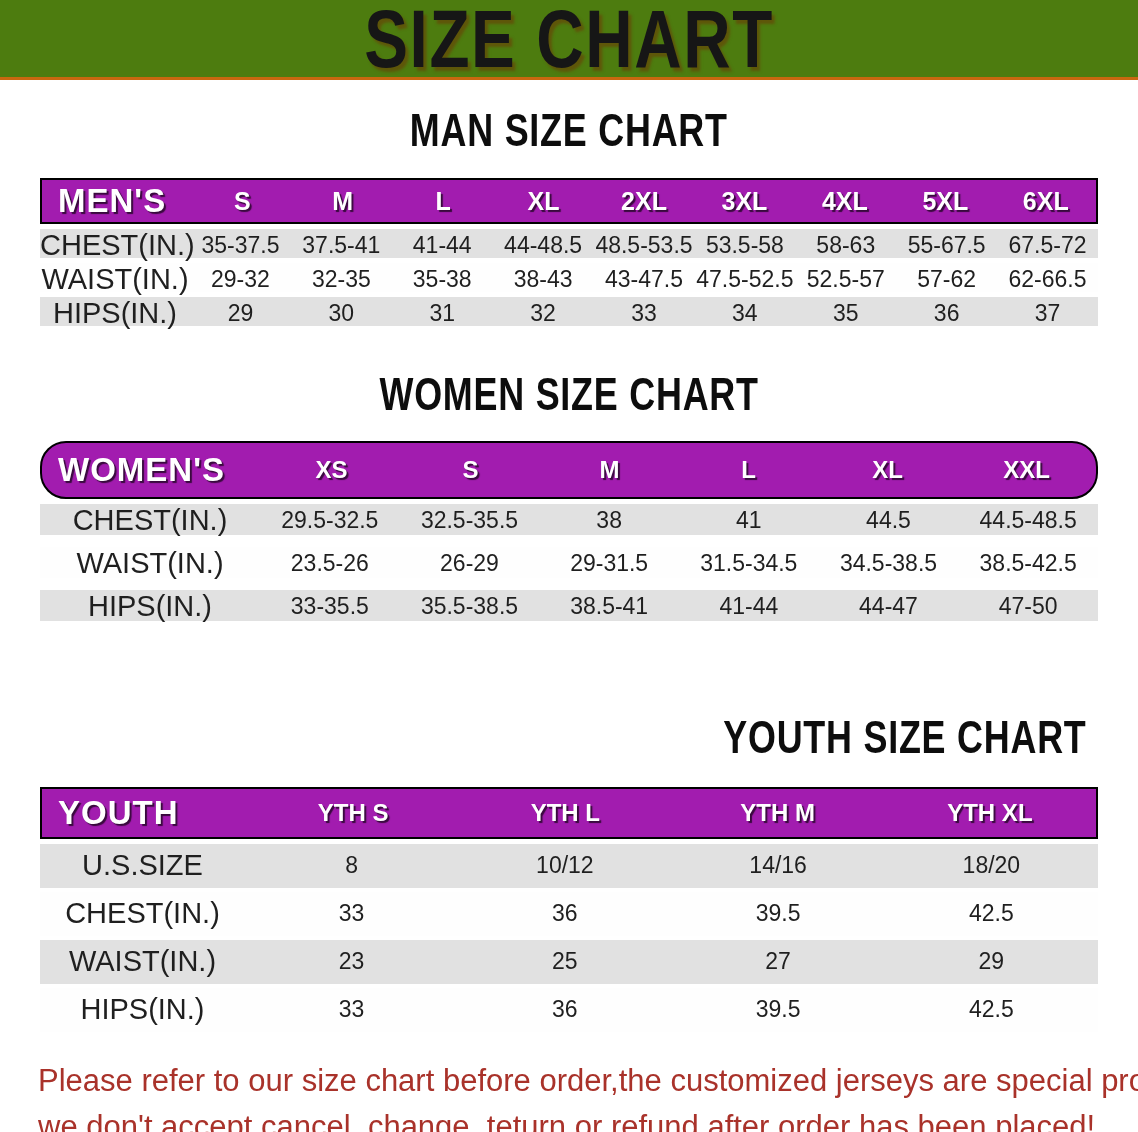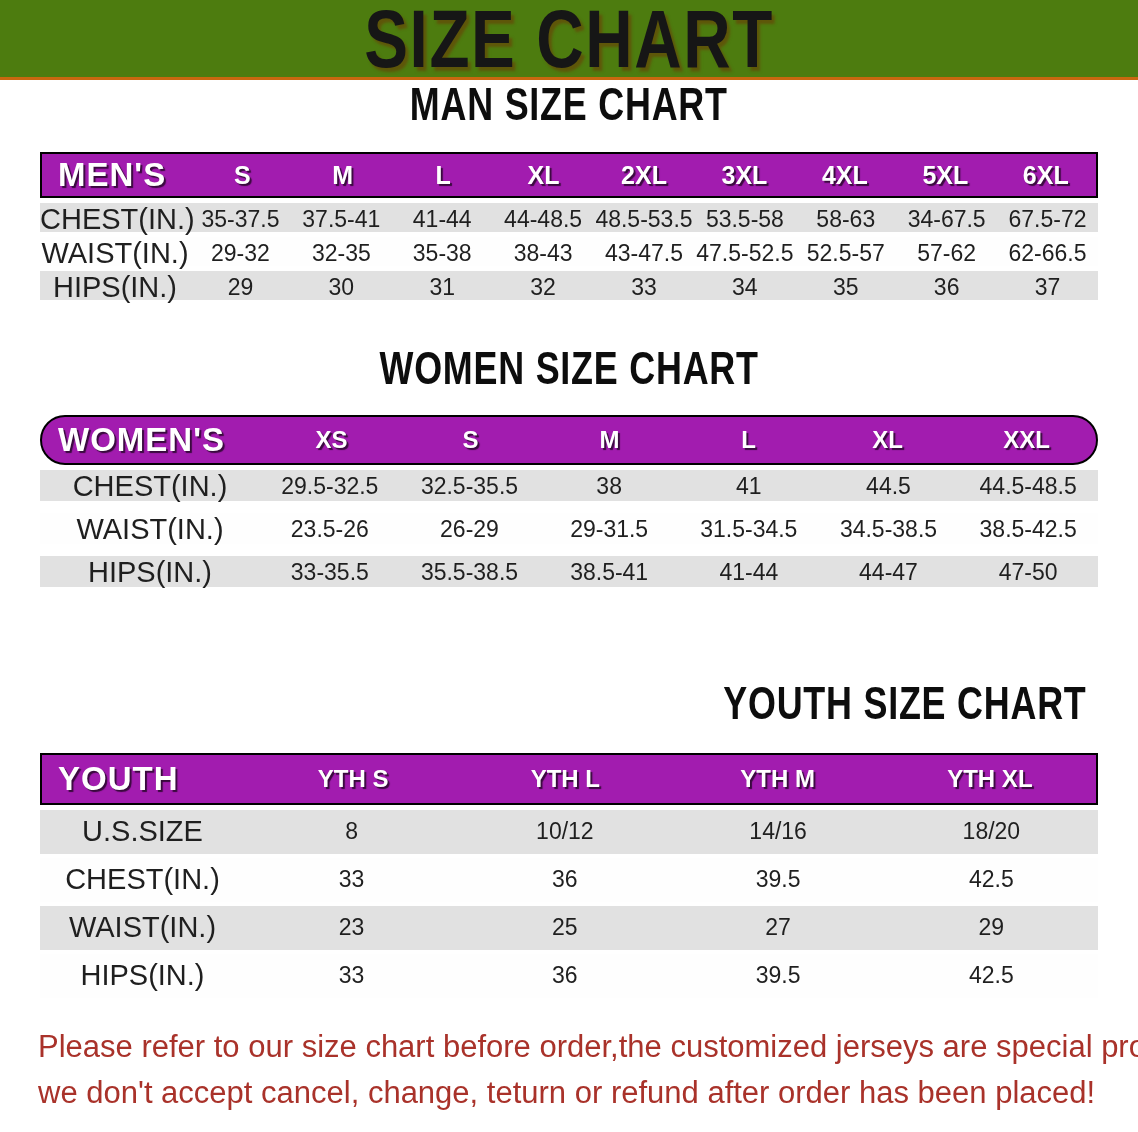--- a/index.html
+++ b/index.html
@@ -20,40 +20,40 @@
     white-space: nowrap;
   }
 
   .heading-wrap { display: flex; justify-content: center; }
   .section-heading {
     font-size: 46px; font-weight: bold; color: #0d0d0d;
     letter-spacing: 1px; line-height: 1.05;
     transform: scaleX(0.78);
     white-space: nowrap;
   }
-  .hw-men   { }
+  .hw-men   { margin-top: 26px; }
   .hw-women { margin-top: 44px; }
   .hw-youth { margin-top: 92px; justify-content: flex-end; }
 
   .size-table { margin: 0 40px; }
   .mt-men   { margin-top: 24px; }
   .mt-women { margin-top: 22px; }
   .mt-youth { margin-top: 26px; }
 
   .thead, .trow { display: grid; align-items: center; }
   .men   .thead, .men   .trow { grid-template-columns: 150px repeat(9, 1fr); }
   .women .thead, .women .trow { grid-template-columns: 220px repeat(6, 1fr); }
   .youth .thead, .youth .trow { grid-template-columns: 205px repeat(4, 1fr); }
 
   .thead {
     background: #a21caf; color: #ffffff;
     border: 2px solid #000000;
   }
   .men   .thead { height: 46px; }
-  .women .thead { height: 50px; border-radius: 26px; }
+  .women .thead { height: 58px; border-radius: 26px; }
   .youth .thead { height: 52px; }
 
   .corner {
     font-weight: bold; font-size: 33px; letter-spacing: 1px;
     padding-left: 16px; white-space: nowrap;
     text-shadow: 2px 2px 1px rgba(0,0,0,0.65);
   }
   .col {
     font-weight: bold; font-size: 25px; text-align: center;
     white-space: nowrap;
@@ -113,21 +113,21 @@
   </div>
   <div class="trow gray first">
     <div class="rlabel">CHEST(IN.)</div>
     <div class="cell">35-37.5</div>
     <div class="cell">37.5-41</div>
     <div class="cell">41-44</div>
     <div class="cell">44-48.5</div>
     <div class="cell">48.5-53.5</div>
     <div class="cell">53.5-58</div>
     <div class="cell">58-63</div>
-    <div class="cell">34-67.5</div>
+    <div class="cell">55-67.5</div>
     <div class="cell">67.5-72</div>
   </div>
   <div class="trow white">
     <div class="rlabel">WAIST(IN.)</div>
     <div class="cell">29-32</div>
     <div class="cell">32-35</div>
     <div class="cell">35-38</div>
     <div class="cell">38-43</div>
     <div class="cell">43-47.5</div>
     <div class="cell">47.5-52.5</div>

